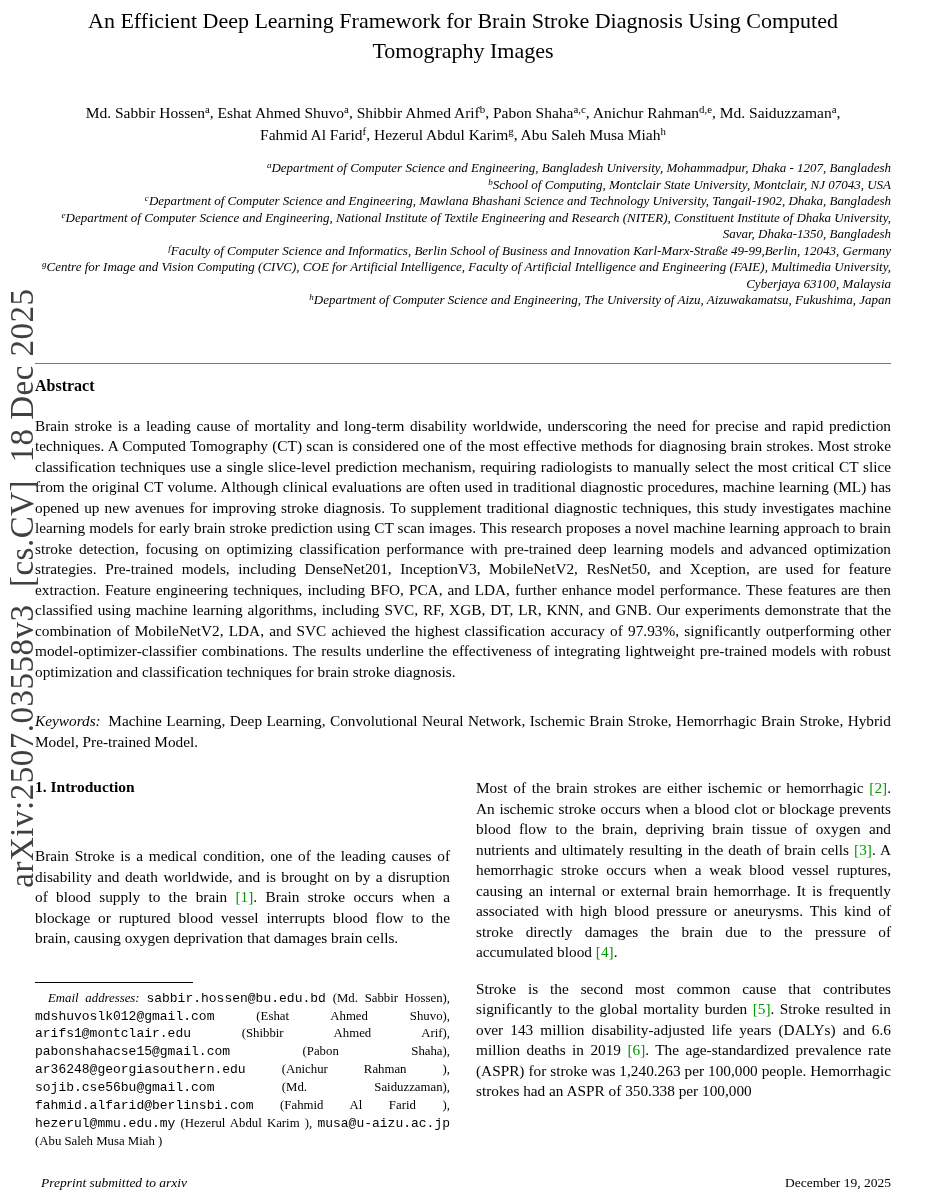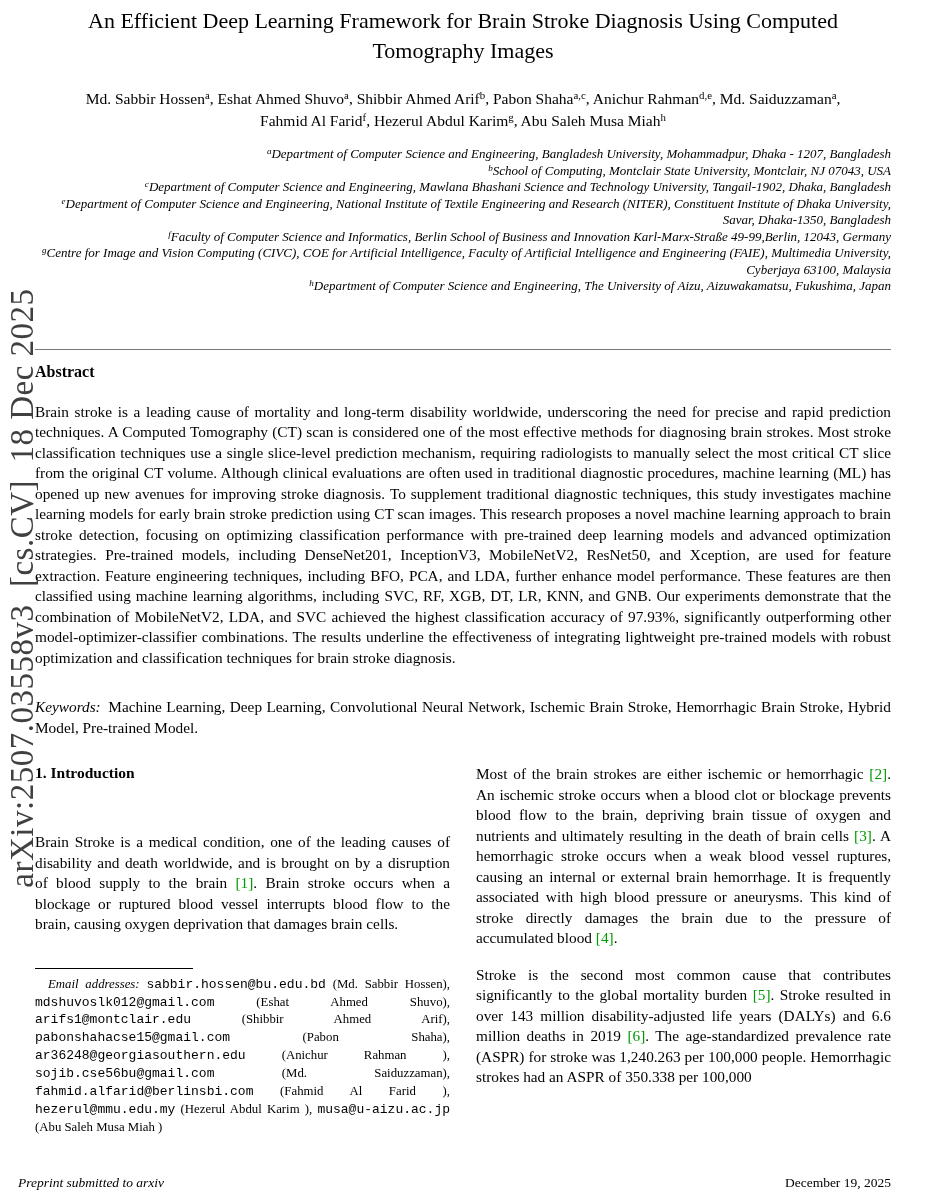--- a/index.html
+++ b/index.html
@@ -19,21 +19,21 @@
     top:588px; left:22px;
     transform:translate(-50%,-50%) rotate(-90deg);
     white-space:pre;
     font-size:33px;
     color:#404040;
     letter-spacing:0.5px;
   }
 
   .title { font-size:22px; line-height:1.36; text-align:center; font-weight:normal; margin-top:0; }
 
-  .authors { margin-top:22px; text-align:center; font-size:15.5px; line-height:1.4; }
+  .authors { margin-top:36px; text-align:center; font-size:15.5px; line-height:1.4; }
 
   .affiliations { margin-top:15px; text-align:right; font-style:italic; font-size:13px; line-height:1.27; }
   .affiliation-item { max-width:856px; margin:0 auto; }
 
   sup { font-size:70%; line-height:0; vertical-align:baseline; position:relative; top:-0.45em; }
 
   .front-rule { margin-top:54px; border:0; border-top:1px solid #777; height:0; }
 
   .abstract-heading { margin-top:13px; font-size:16px; font-weight:bold; }
   .abstract-text { margin-top:21px; font-size:15.3px; line-height:1.34; text-align:justify; hyphens:auto; }
@@ -50,21 +50,21 @@
 
   .footnote-block { margin-top:auto; }
   .footnote-rule { width:158px; border-top:1px solid #000; margin-bottom:7px; }
   .footnote { font-size:12.8px; line-height:1.3; text-align:justify; text-indent:13px; }
 
   .mono { font-family:"Liberation Mono", monospace; font-size:13px; }
   .cite { color:#009900; }
   .it { font-style:italic; }
 
   .footer {
-    position:absolute; left:18px; right:35px; bottom:9px;
+    position:absolute; left:41px; right:35px; bottom:9px;
     display:flex; justify-content:space-between;
     font-size:13.5px;
   }
   .footer-left { font-style:italic; }
 </style>
 </head>
 <body>
 
 <div class="page">
 

